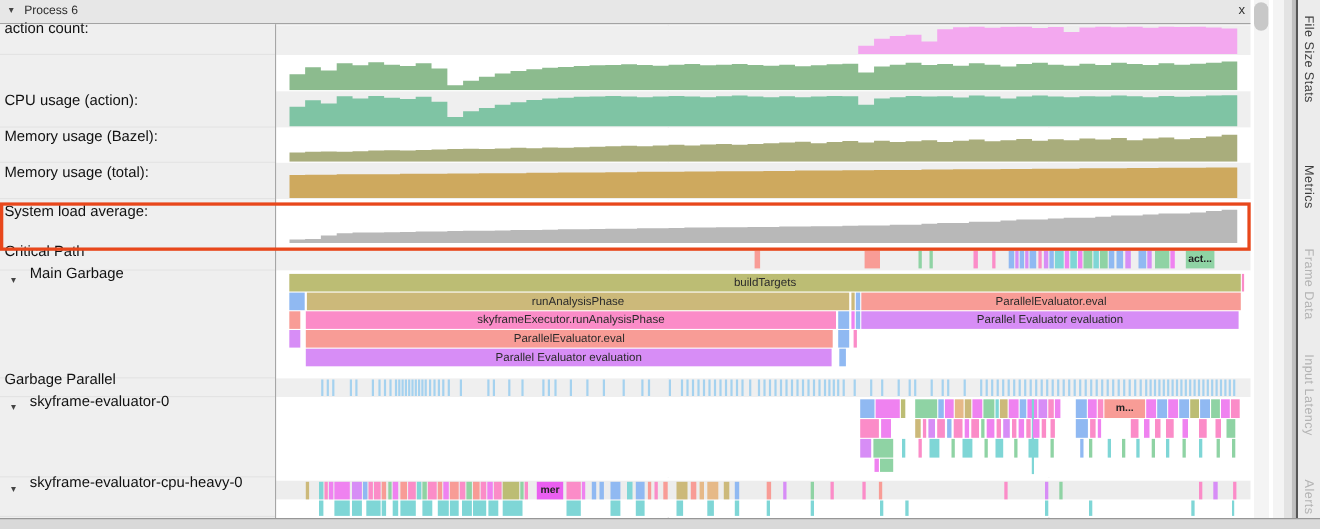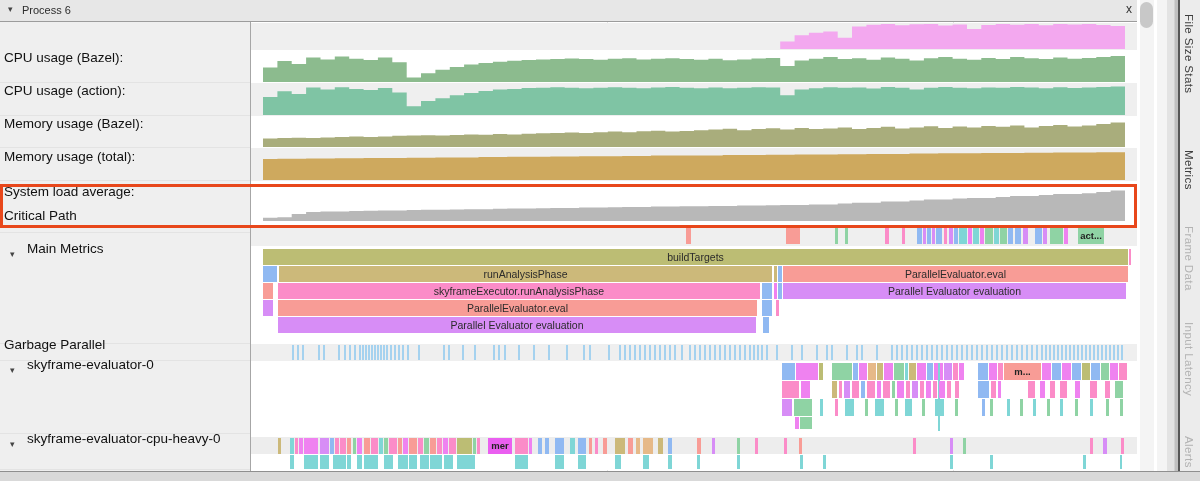--- a/index.html
+++ b/index.html
@@ -49,41 +49,41 @@
 <body>
 
 <div class="app">
   <div class="panel-header">
     <span class="tri">▾</span>
     <span class="title">Process 6</span>
     <span class="close">x</span>
   </div>
   <div class="content">
     <div class="labels" id="labels">
-        <div class="label-row" style="top: 28px; height: 33px;">
-          <span class="txt" style="top: 0px;">CPU usage (Bazel):</span>
+        <div class="label-row" style="top: 1px; height: 27px;">
+          <span class="txt" style="top: -5px;">action count:</span>
         </div>
         <div class="label-row" style="top: 61px; height: 33px;">
           <span class="txt" style="top: 0px;">CPU usage (action):</span>
         </div>
         <div class="label-row" style="top: 94px; height: 32px;">
           <span class="txt" style="top: 0px;">Memory usage (Bazel):</span>
         </div>
         <div class="label-row" style="top: 126px; height: 33px;">
           <span class="txt" style="top: 1px;">Memory usage (total):</span>
         </div>
         <div class="label-row" style="top: 159px; height: 45px;">
           <span class="txt" style="top: 3px;">System load average:</span>
         </div>
-        <div class="label-row" style="top: 191px; height: 20px;">
+        <div class="label-row" style="top: 204px; height: 20px;">
           <span class="txt" style="top: -5px;">Critical Path</span>
         </div>
         <div class="label-row" style="top: 224px; height: 98px;">
           <span class="tri" style="top: 3px;">▾</span>
-          <span class="txt ind" style="top: -5px;">Main Metrics</span>
+          <span class="txt ind" style="top: -5px;">Main Garbage</span>
         </div>
         <div class="label-row" style="top: 322px; height: 17px;">
           <span class="txt" style="top: -7px;">Garbage Parallel</span>
         </div>
         <div class="label-row" style="top: 339px; height: 73px;">
           <span class="tri" style="top: 4px;">▾</span>
           <span class="txt ind" style="top: -4px;">skyframe-evaluator-0</span>
         </div>
         <div class="label-row" style="top: 412px; height: 36px;">
           <span class="tri" style="top: 5px;">▾</span>

